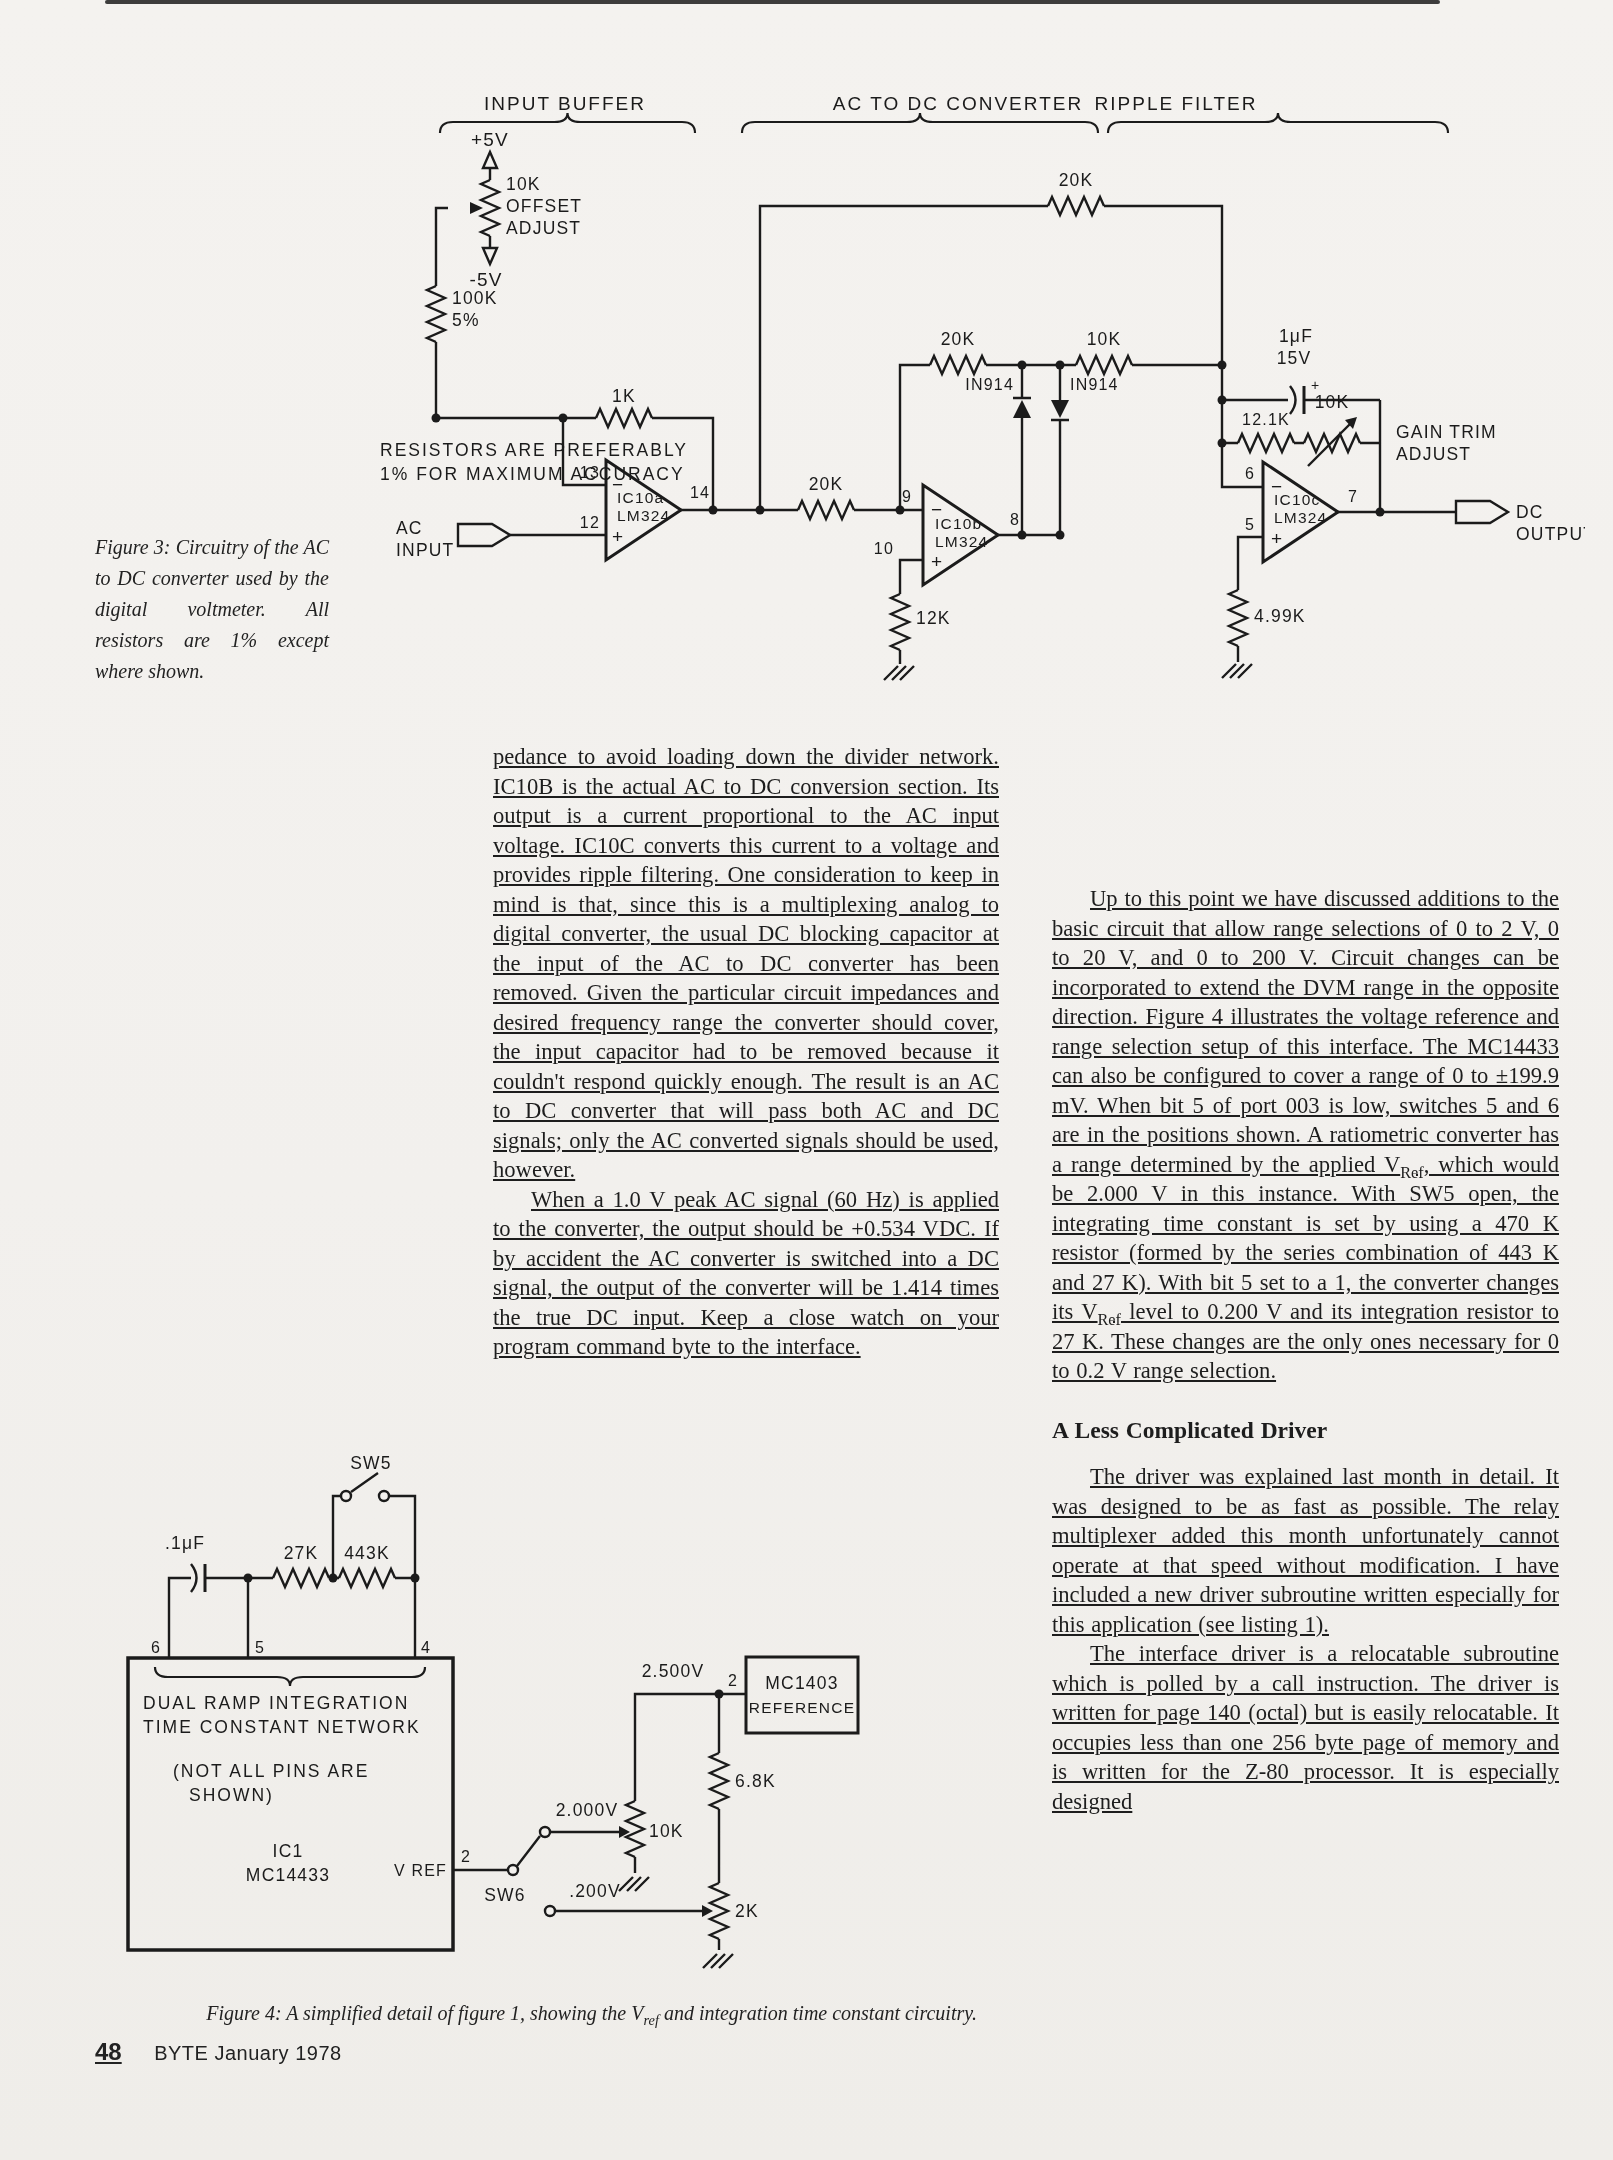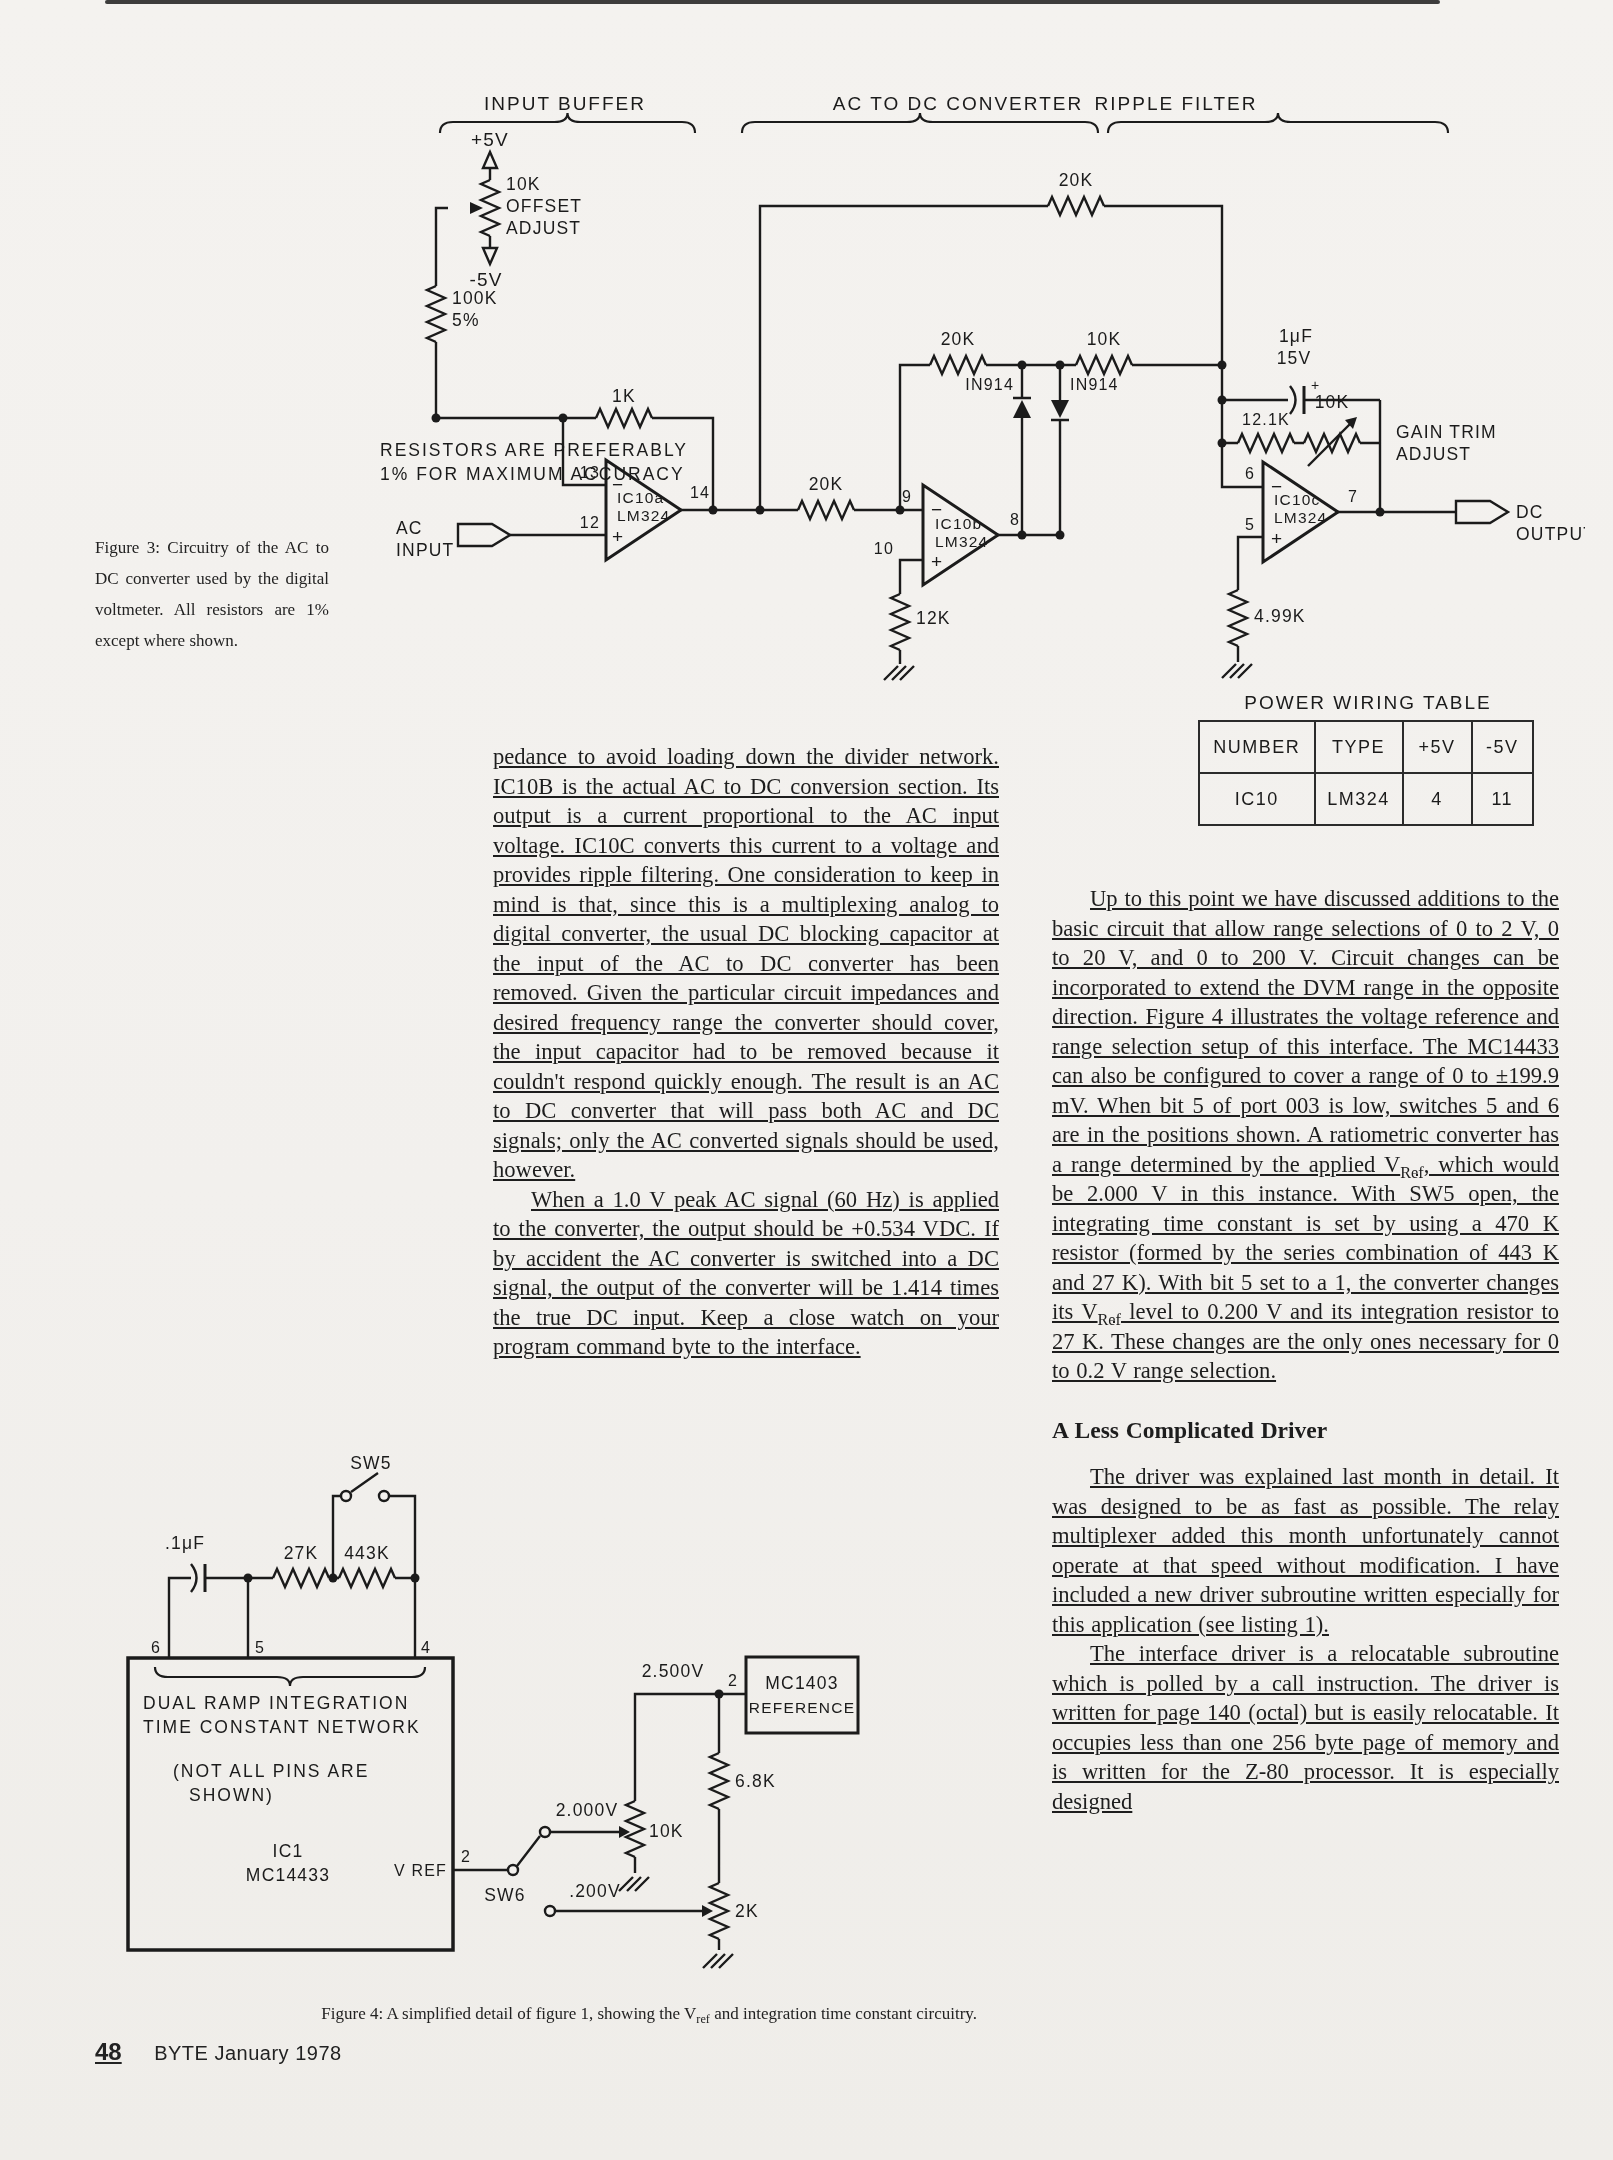--- a/index.html
+++ b/index.html
@@ -1,20 +1,20 @@
 <!DOCTYPE html>
 <html><head>
 <meta charset="utf-8">
 <style>
   html,body{margin:0;padding:0;background:#d8d6d2;}
   .page{position:relative;width:1613px;height:2160px;margin:0 auto;
         background:linear-gradient(180deg,#f4f2ef 0%,#f2f0ed 55%,#efede9 100%);
         font-family:"Liberation Serif",serif;color:#1d1d1d;overflow:hidden;}
   .scan-line{position:absolute;left:105px;top:0;width:1335px;height:4px;background:#1c1c1c;opacity:.85;border-radius:2px;}
-  .caption{position:absolute;font-size:17px;line-height:31px;color:#222;text-align:justify;}
+  .caption{position:absolute;font-style:italic;font-size:20px;line-height:31px;color:#222;text-align:justify;}
   .cap3{left:95px;top:532px;width:234px;}
   .cap4{left:95px;top:1998px;width:882px;text-align:right;}
   .col{position:absolute;font-size:22.6px;line-height:29.5px;text-align:justify;word-spacing:1px;}
   .col1{left:493px;top:742px;width:506px;}
   .col2{left:1052px;top:884px;width:507px;}
   .col p{margin:0;text-decoration:underline;}
   .col p.ind{text-indent:38px;}
   .col h3{font-size:23.5px;margin:0 0 17px 0;font-weight:bold;}
   .col h3.h2{margin-top:30px;}
   .sub{vertical-align:sub;font-size:0.72em;line-height:0;}
@@ -163,39 +163,20 @@
     <text x="911" y="457" class="t18">+</text>
     <text x="914" y="417" class="t15">IC10c</text>
     <text x="914" y="435" class="t15">LM324</text>
     <text x="894" y="534" class="t17">4.99K</text>
     <text x="1156" y="430" class="t17">DC</text>
     <text x="1156" y="452" class="t17">OUTPUT</text>
     <text x="20" y="368" class="t17 ls">RESISTORS ARE PREFERABLY</text>
     <text x="20" y="392" class="t17 ls">1% FOR MAXIMUM ACCURACY</text>
   </svg>
 
-  <div class="pwt">
-    <div class="ttl">POWER WIRING TABLE</div>
-    <table>
-      <tbody>
-          <tr>
-        <td>NUMBER</td>
-        <td>TYPE</td>
-        <td>+5V</td>
-        <td>-5V</td>
-      </tr>
-      <tr>
-        <td>IC10</td>
-        <td>LM324</td>
-        <td>4</td>
-        <td>11</td>
-      </tr>
-    </tbody>
-      </table>
-  </div>
 
   <div class="caption cap3">Figure 3: Circuitry of the AC to DC converter used by the digital voltmeter. All resistors are 1% except where shown.</div>
 
   <div class="col col1">
     <p>pedance to avoid loading down the divider network. IC10B is the actual AC to DC conversion section. Its output is a current proportional to the AC input voltage. IC10C converts this current to a voltage and provides ripple filtering. One consideration to keep in mind is that, since this is a multiplexing analog to digital converter, the usual DC blocking capacitor at the input of the AC to DC converter has been removed. Given the particular circuit impedances and desired frequency range the converter should cover, the input capacitor had to be removed because it couldn't respond quickly enough. The result is an AC to DC converter that will pass both AC and DC signals; only the AC converted signals should be used, however.</p>
     <p class="ind">When a 1.0 V peak AC signal (60 Hz) is applied to the converter, the output should be +0.534 VDC. If by accident the AC converter is switched into a DC signal, the output of the converter will be 1.414 times the true DC input. Keep a close watch on your program command byte to the interface.</p>
   </div>
 
   <div class="col col2">
     <p class="ind"><span>Up to this point we have discussed additions to the basic circuit that allow range selections of 0 to 2 V, 0 to 20 V, and 0 to 200 V. Circuit changes can be incorporated to extend the DVM range in the opposite direction. Figure 4 illustrates the voltage reference and range selection setup of this interface. The MC14433 can also be configured to cover a range of 0 to ±199.9 mV. When bit 5 of port 003 is low, switches 5 and 6 are in the positions shown. A ratiometric converter has a range determined by the applied V</span><span class="sub">Ref</span><span>, which would be 2.000 V in this instance. With SW5 open, the integrating time constant is set by using a 470 K resistor (formed by the series combination of 443 K and 27 K). With bit 5 set to a 1, the converter changes its V</span><span class="sub">Ref</span><span> level to 0.200 V and its integration resistor to 27 K. These changes are the only ones necessary for 0 to 0.2 V range selection.</span></p>

